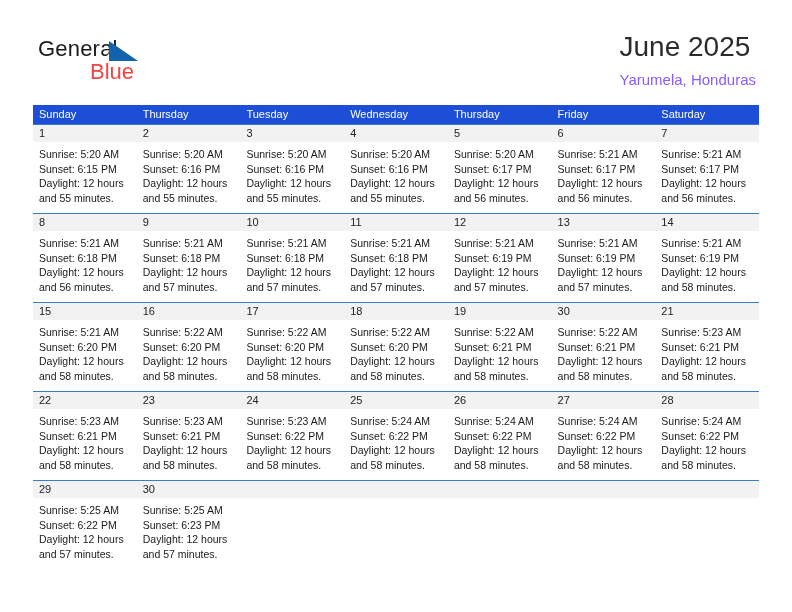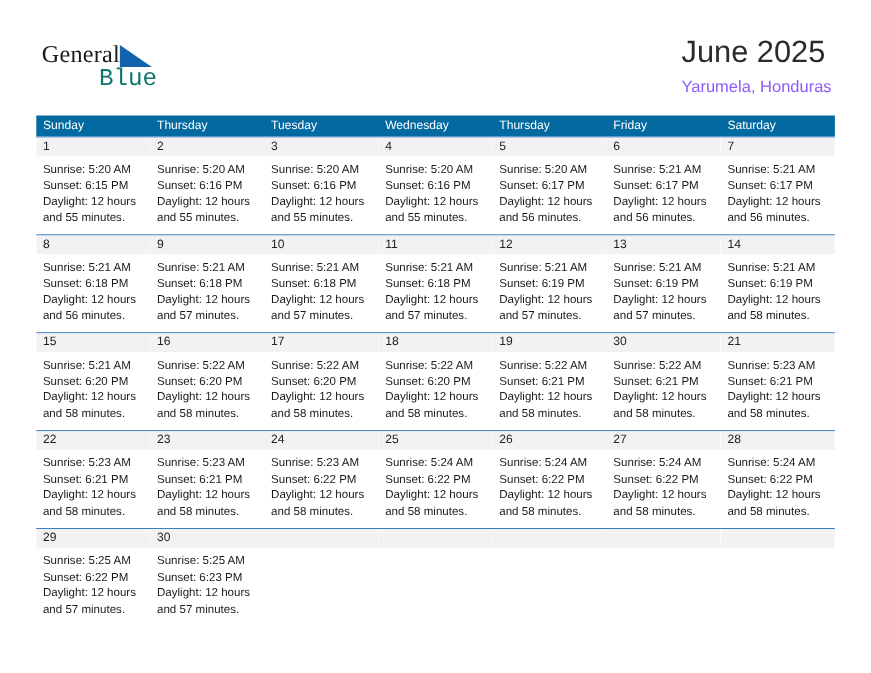--- a/index.html
+++ b/index.html
@@ -36,38 +36,38 @@
     width: 220px;
     height: 56px;
   }
   .brand-general {
     position: absolute;
     left: 0;
     top: 0;
     font-size: 22px;
     letter-spacing: 0.2px;
     color: #1a1a1a;
-    font-family: Liberation Serif, serif;
+    font-family: Liberation Sans, sans-serif;
   }
   .brand-triangle {
     position: absolute;
     left: 71px;
     top: 5px;
     width: 0;
     height: 0;
     border-left: 29px solid #1263ad;
     border-top: 20px solid transparent;
   }
   .brand-blue {
     position: absolute;
     left: 52px;
     top: 23px;
     font-size: 22px;
-    color: #0f766e;
-    font-family: Liberation Mono, monospace;
+    color: #ef4444;
+    font-family: Liberation Sans, sans-serif;
   }
   .title-block {
     position: absolute;
     right: 36px;
     top: 30px;
     text-align: left;
   }
   .title {
     font-size: 28px;
     color: #2b2b2b;
@@ -85,21 +85,21 @@
 
   
   .calendar {
     position: absolute;
     left: 33px;
     top: 105px;
     width: 726px;
   }
   .cal-head {
     display: flex;
-    background: #0369a1;
+    background: #1d4ed8;
     height: 19px;
   }
   .cal-head .hcell {
     flex: 1 1 0;
     color: #ffffff;
     font-size: 11px;
     line-height: 19px;
     padding-left: 6px;
     box-sizing: border-box;
     white-space: nowrap;

